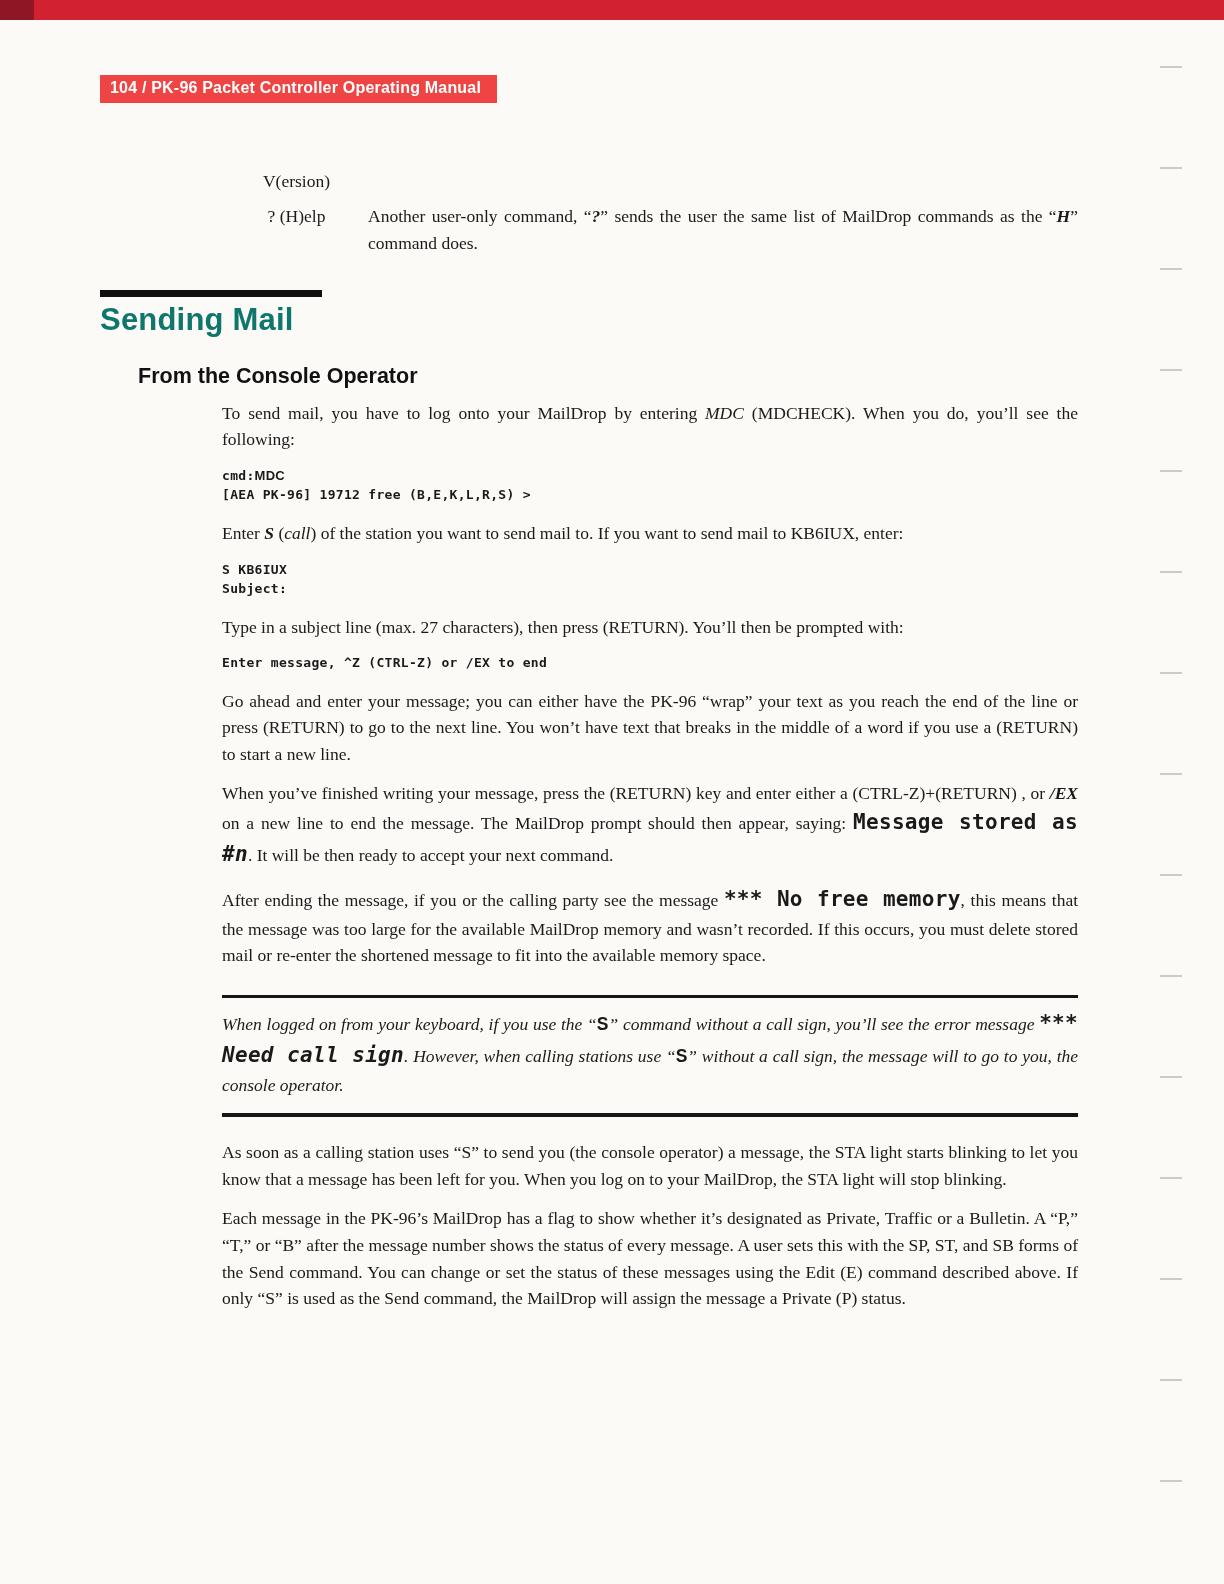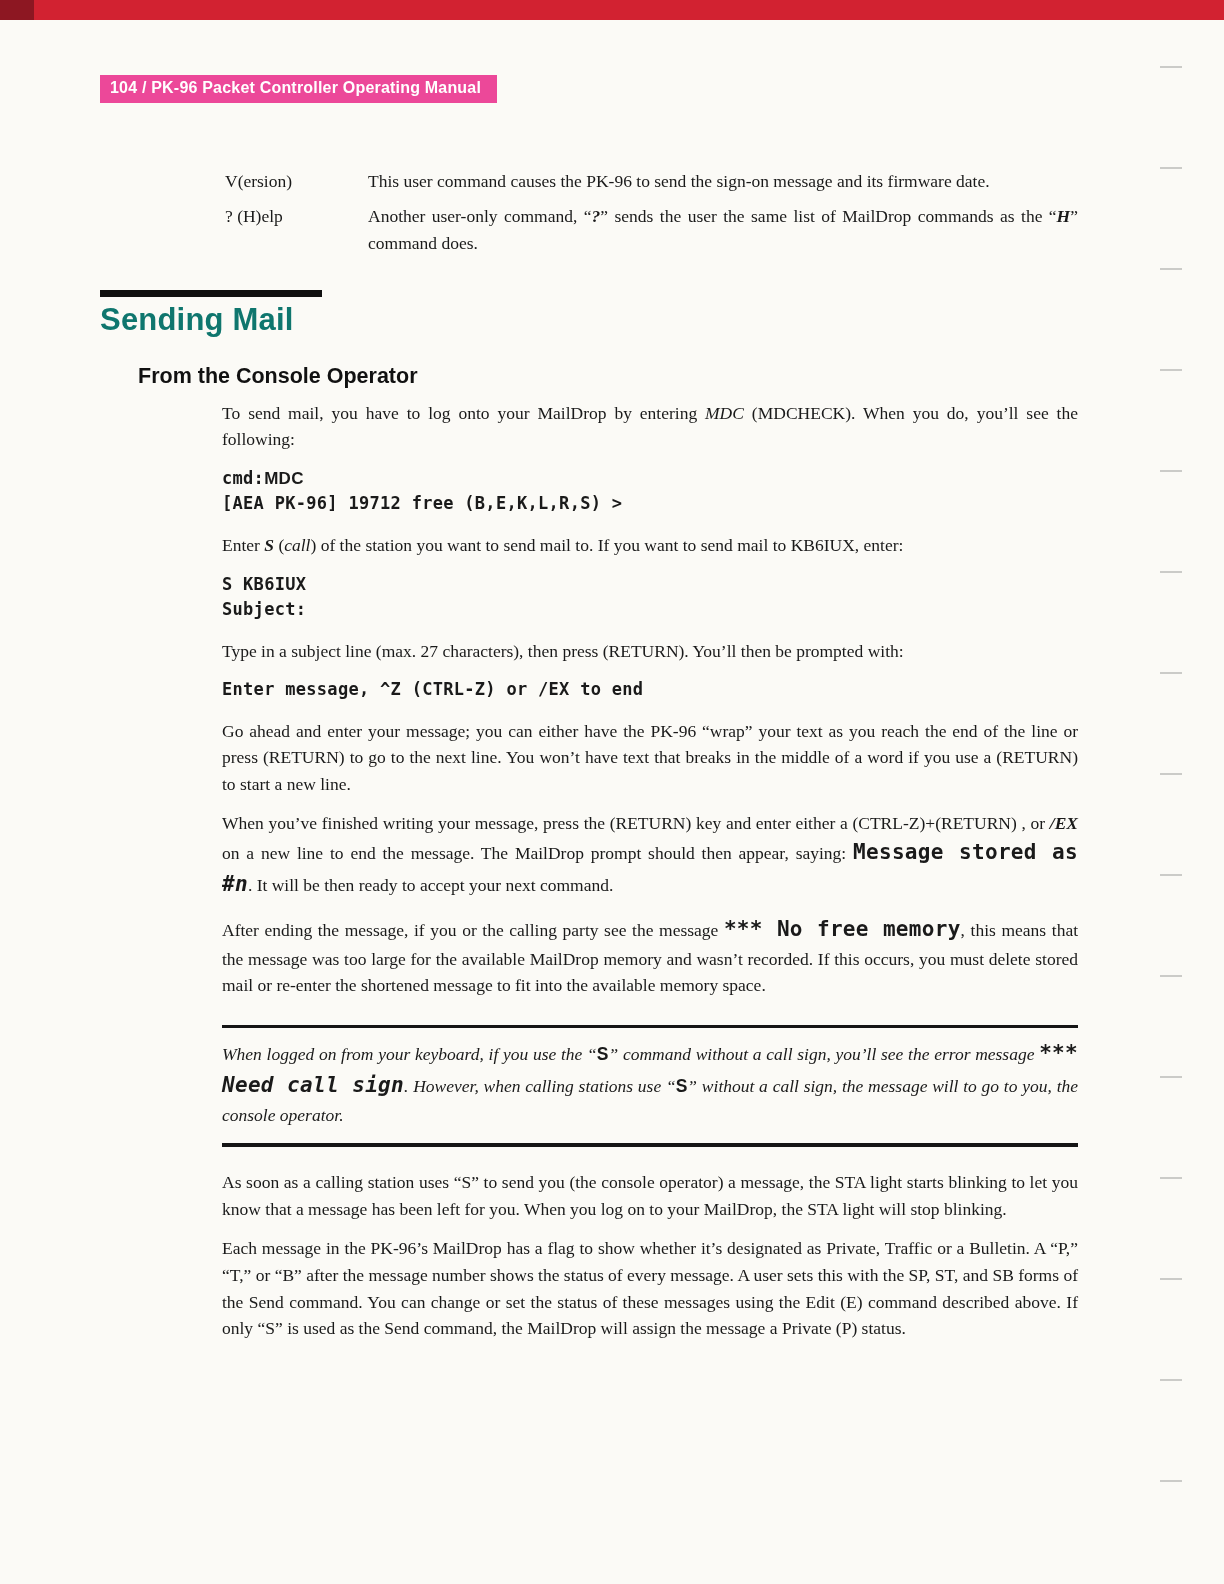--- a/index.html
+++ b/index.html
@@ -9,39 +9,39 @@
 
   
   .scan-bar { position:absolute; top:0; left:0; width:1224px; height:20px; }
   .scan-bar .main { position:absolute; left:0; top:0; width:100%; height:100%; }
   .scan-bar .accent { position:absolute; left:0; top:0; width:34px; height:100%; }
 
   
   .binder-strip { position:absolute; top:66px; right:42px; width:22px; height:1470px;
     background:repeating-linear-gradient(to bottom, #cbcbc8 0 2px, transparent 2px 101px); }
 
-  .page-header { position:absolute; top:75px; left:100px; background:#ec4899; color:#fff;
+  .page-header { position:absolute; top:75px; left:100px; background:#ef4444; color:#fff;
     font-family:"Liberation Sans", sans-serif; font-weight:bold; font-size:16px;
     padding:4px 16px 6px 10px; letter-spacing:.2px; min-width:380px; }
 
   .content { position:absolute; top:168px; left:100px; width:978px; }
 
   .def-row { display:flex; margin-left:125px; font-size:17.5px; line-height:1.5; margin-bottom:9px; }
-  .def-term { width:143px; flex:none; }
+  .def-term { width:143px; flex:none;text-align:center; }
   .def-desc { flex:1; text-align:justify; }
 
   .rule-thick { width:222px; height:7px; background:#101010; margin-top:34px; }
   .section-title { font-family:"Liberation Sans", sans-serif; font-size:31px; font-weight:bold;
     color:#0f766e; margin-top:5px; letter-spacing:.2px; }
   .sub-title { font-family:"Liberation Sans", sans-serif; font-size:21.5px; font-weight:bold;
     color:#111; margin:26px 0 11px 38px; }
 
   .body-block { margin-left:122px; }
   p.body { font-size:17.5px; line-height:1.52; text-align:justify; margin-bottom:13px; }
-  .code { font-family:"DejaVu Sans Mono", monospace; font-size:17px; font-weight:600;
+  .code { font-family:"DejaVu Sans Mono", monospace; font-size:13px; font-weight:600;
     letter-spacing:.3px; line-height:1.5; margin:2px 0 15px; }
   .mono { font-family:"DejaVu Sans Mono", monospace; font-size:21px; font-weight:600; letter-spacing:.3px; }
   .it { font-style:italic; }
   .b  { font-weight:bold; }
   .sans { font-family:"Liberation Sans", sans-serif; font-style:normal; }
 
   .note-rule-top { height:3px; background:#151515; margin:26px 0 9px; }
   .note-rule-bot { height:4px; background:#151515; margin:14px 0 22px; }
   .note-label { text-align:center; font-weight:bold; font-variant:small-caps; font-size:17.5px; letter-spacing:.5px; }
   .note-text { font-style:italic; font-size:17.5px; line-height:1.55; text-align:justify; margin-top:9px; }
@@ -55,21 +55,20 @@
 </div>
 
 <div class="binder-strip"></div>
 
 <header class="page-header"><span>104</span><span> / PK-96 Packet Controller Operating Manual</span></header>
 
 <main class="content">
 
   <div class="def-row">
     <div class="def-term">V(ersion)</div>
-    <div class="def-desc">This user command causes the PK-96 to send the sign-on message and its firmware date.</div>
   </div>
   <div class="def-row">
     <div class="def-term">? (H)elp</div>
     <div class="def-desc"><span>Another user-only command, “</span><span class="it b">?</span><span>” sends the user the same list of MailDrop commands as the “</span><span class="it b">H</span><span>” command does.</span></div>
   </div>
 
   <div class="rule-thick"></div>
   <h1 class="section-title">Sending Mail</h1>
 
   <h2 class="sub-title">From the Console Operator</h2>

